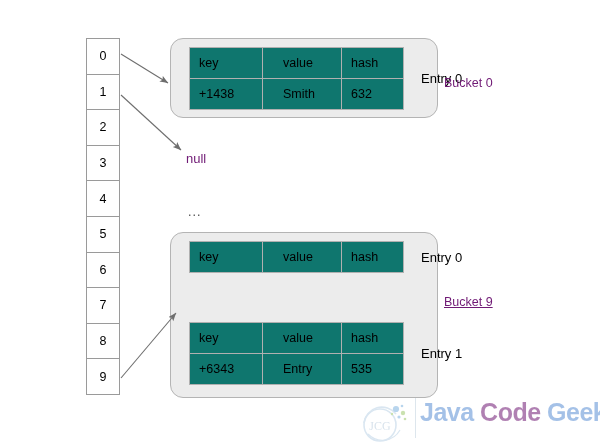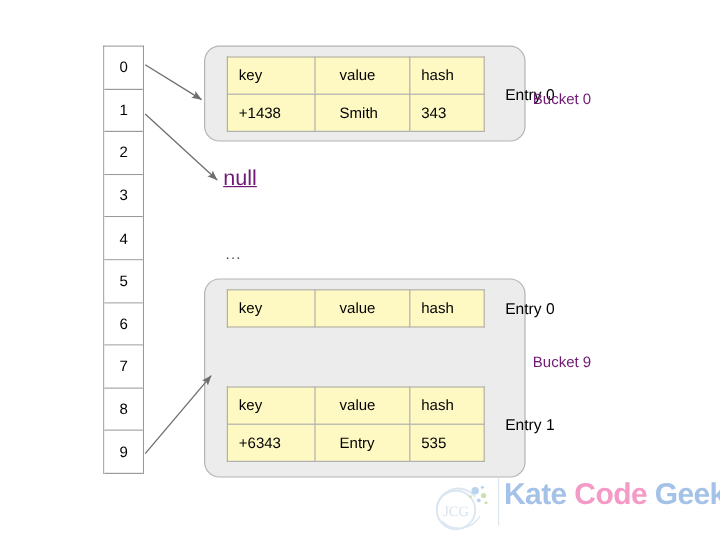--- a/index.html
+++ b/index.html
@@ -72,21 +72,21 @@
     position: absolute;
     display: flex;
     align-items: center;
   }
   #entry-0-0 { left: 18px; top: 8px; }
   #entry-9-0 { left: 18px; top: 8px; }
   #entry-9-1 { left: 18px; top: 89px; }
 
   .entry-table {
     border-collapse: collapse;
-    background: #fef9c3;
+    background: #0f766e;
     table-layout: fixed;
     width: 173px;
   }
   .entry-table td {
     border: 1px solid #b0b0b0;
     height: 30px;
     padding: 0 0 0 9px;
     font-size: 12.5px;
     color: #000000;
     white-space: nowrap;
@@ -104,22 +104,22 @@
   }
 
   
   .label {
     position: absolute;
     font-size: 12.5px;
     color: #701a75;
     white-space: nowrap;
   }
   #bucket-0-label { left: 444px; top: 76px; }
-  #bucket-9-label { left: 444px; top: 295px; }
-  #null-label     { left: 186px; top: 138px; font-size: 18px; text-decoration: underline; }
+  #bucket-9-label { left: 444px; top: 295px; text-decoration: underline; }
+  #null-label     { left: 186px; top: 151px; font-size: 13px; }
   #ellipsis-label { left: 188px; top: 205px; letter-spacing: 1px; color: #4a4a4a; }
 
   
   #arrow-layer {
     position: absolute;
     left: 0; top: 0;
     width: 600px; height: 448px;
     pointer-events: none;
   }
 
@@ -144,21 +144,21 @@
     width: 176px;
   }
   .wm-title {
     font-size: 25px;
     font-weight: bold;
     line-height: 28px;
     letter-spacing: -0.5px;
     white-space: nowrap;
   }
   .wm-word-1 { color: #5b8fd4; }
-  .wm-word-2 { color: #ec4899; }
+  .wm-word-2 { color: #701a75; }
   .wm-word-3 { color: #5b8fd4; }
   .wm-tagline {
     font-size: 7.5px;
     color: #9aa9b8;
     letter-spacing: 0.2px;
     white-space: nowrap;
     font-variant: small-caps;
     margin-top: 1px;
   }
   .wm-divider {
@@ -213,21 +213,21 @@
       <table class="entry-table">
         <tbody>
             <tr>
           <td class="col-key">key</td>
           <td class="col-value">value</td>
           <td class="col-hash">hash</td>
         </tr>
         <tr>
           <td class="col-key">+1438</td>
           <td class="col-value">Smith</td>
-          <td class="col-hash">343</td>
+          <td class="col-hash">632</td>
         </tr>
       </tbody>
         </table>
       <div class="entry-caption">Entry 0</div>
     </div>
   </div>
   <div class="label" id="bucket-0-label">Bucket 0</div>
 
   <div class="label" id="null-label">null</div>
   <div class="label" id="ellipsis-label">...</div>
@@ -285,17 +285,17 @@
       <text x="28" y="30" text-anchor="middle" font-family="'Liberation Serif', serif" font-size="12" fill="#b9ccdd">JCG</text>
       <circle cx="44" cy="9" r="3.1" fill="#7fb3e0"></circle>
       <circle cx="51" cy="13" r="2.2" fill="#9ec96f"></circle>
       <circle cx="47" cy="17" r="1.6" fill="#7fb3e0"></circle>
       <circle cx="53" cy="19" r="1.3" fill="#9ec96f"></circle>
       <circle cx="40" cy="14" r="1.2" fill="#9ec96f"></circle>
       <circle cx="50" cy="6" r="1.3" fill="#7fb3e0"></circle>
     </svg>
     <div class="wm-divider"></div>
     <div id="wm-text">
-      <div class="wm-title"><span class="wm-word-1">Kate</span> <span class="wm-word-2">Code</span> <span class="wm-word-3">Geeks</span></div>
+      <div class="wm-title"><span class="wm-word-1">Java</span> <span class="wm-word-2">Code</span> <span class="wm-word-3">Geeks</span></div>
     </div>
   </div>
 
 </div>
 
 </body></html>

